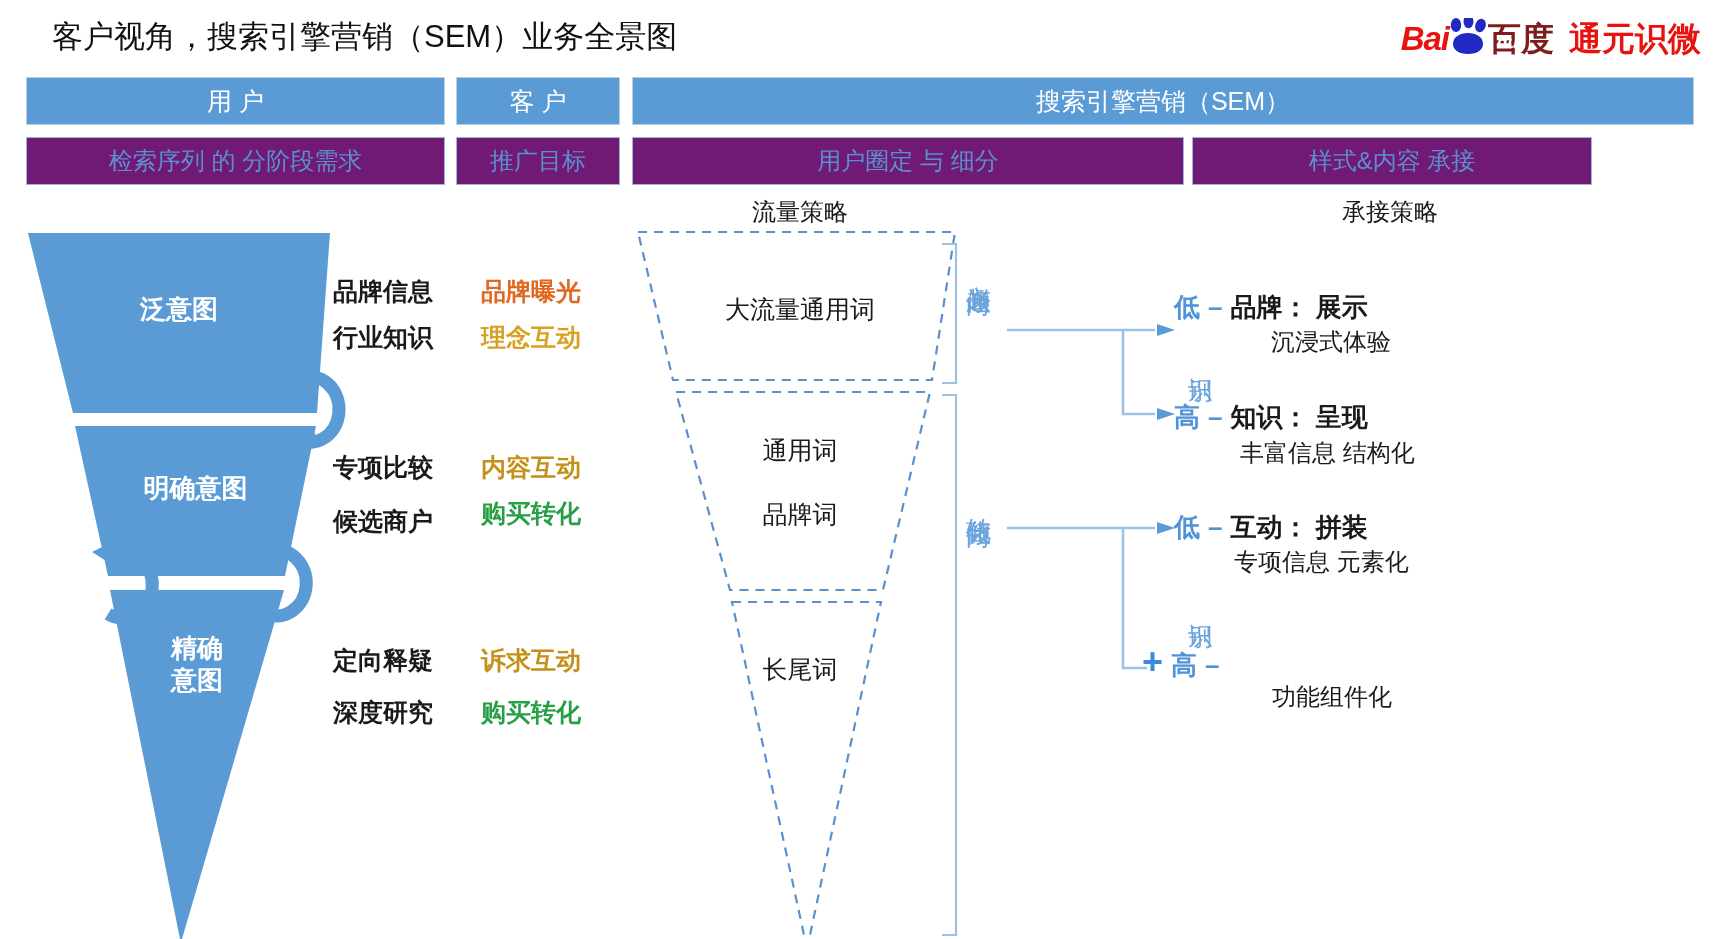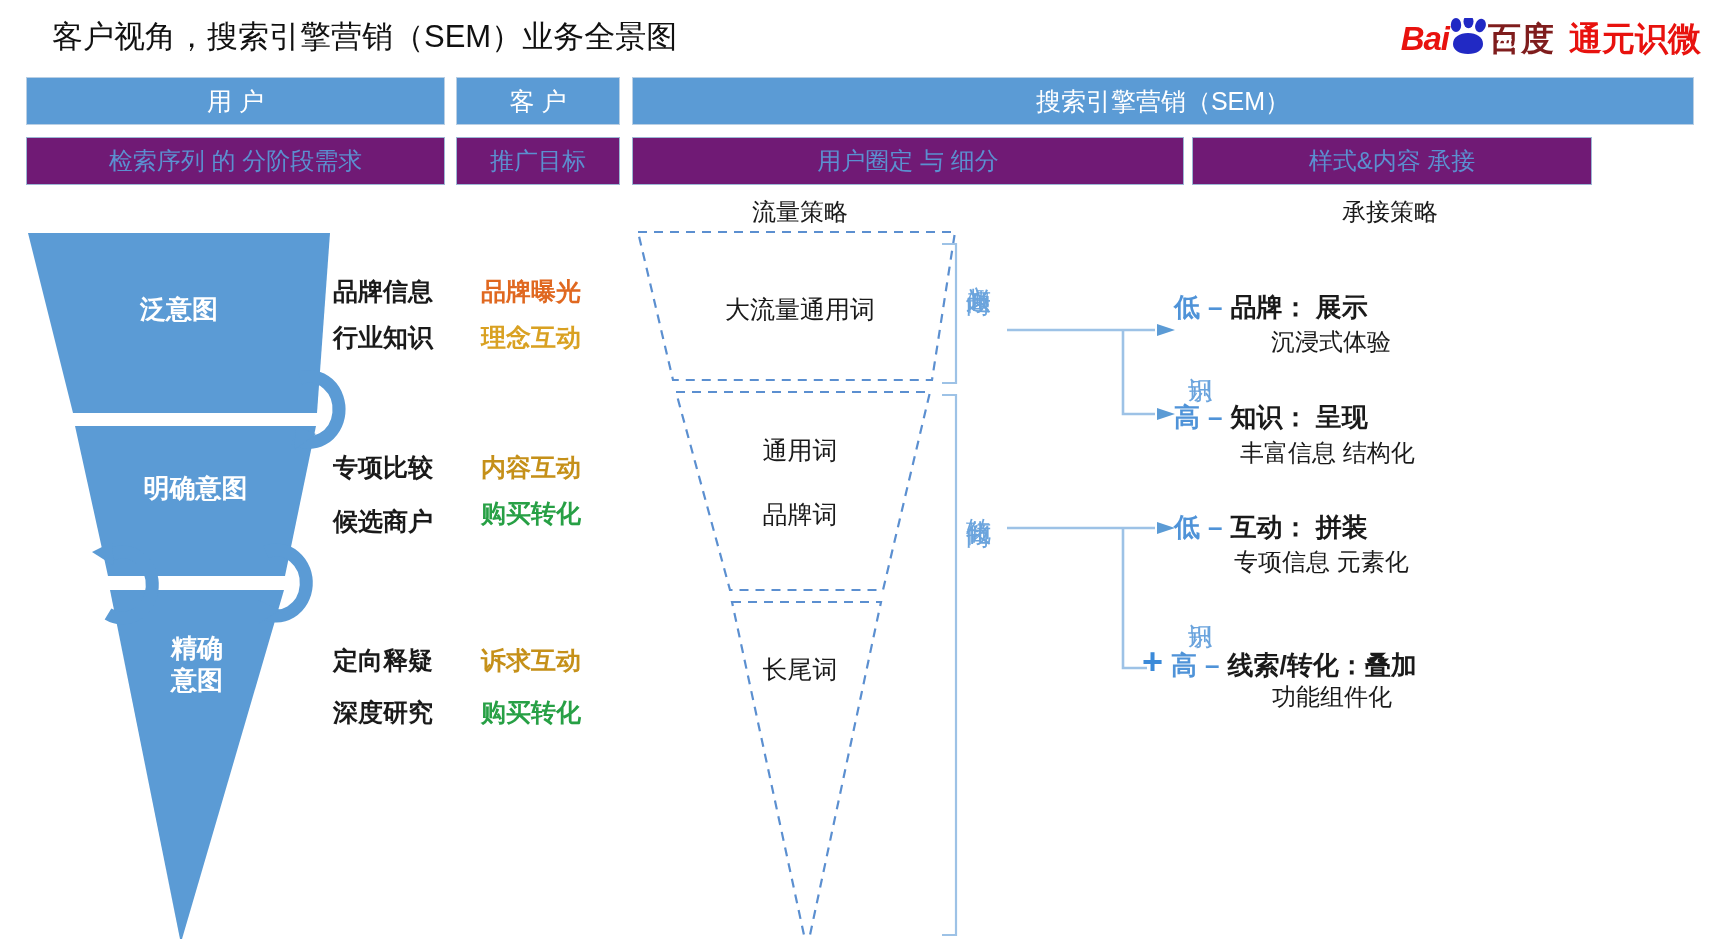--- a/index.html
+++ b/index.html
@@ -230,15 +230,14 @@
   <span class="lvl">低</span>
   <span class="dash">–</span>
   <span class="main-txt">互动：        拼装</span>
 </div>
 <div class="abs sub-txt" style="left:1234px;top:546px;">专项信息 元素化</div>
 
 <div class="abs" style="left:1142px;top:644px;display:flex;align-items:baseline;gap:8px;">
   <span class="plus">+</span>
   <span class="lvl">高</span>
   <span class="dash">–</span>
-  <span class="main-txt">线索/转化：叠加</span>
 </div>
 <div class="abs sub-txt" style="left:1272px;top:681px;">功能组件化</div>
 
 </body></html>

